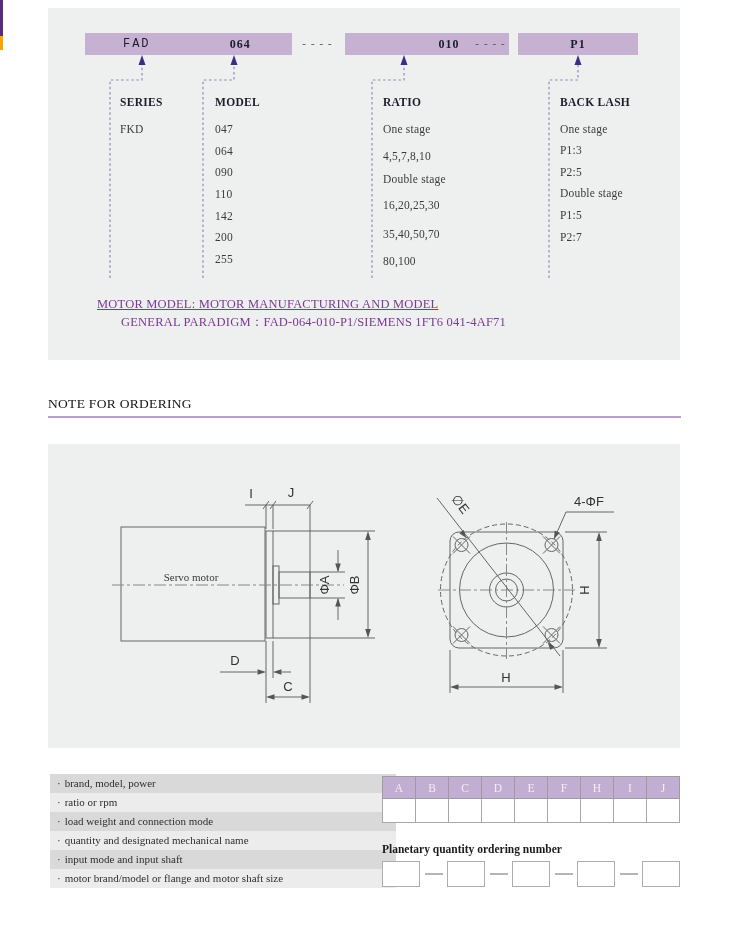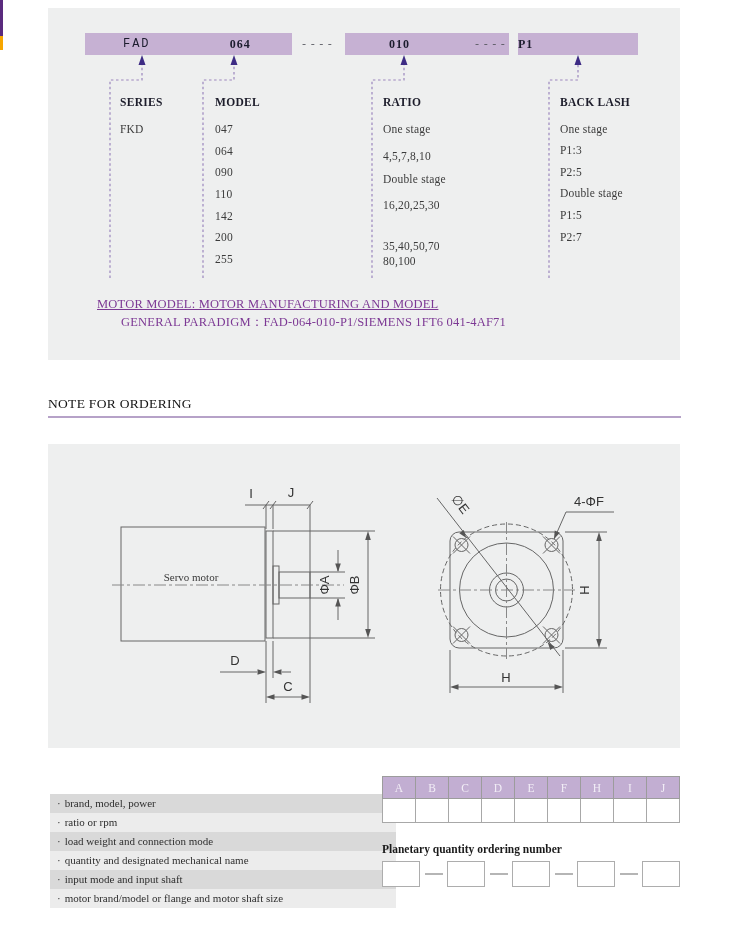--- a/index.html
+++ b/index.html
@@ -13,21 +13,21 @@
   #bar-orange{left:0;top:36px;width:3px;height:14px;background:#f7a600;}
 
   
   .panel{background:#eeefef;}
   #panel1{left:48px;top:8px;width:632px;height:352px;}
   #panel2{left:48px;top:444px;width:632px;height:304px;}
 
   
   .code-box{
     position:absolute;height:22px;background:#c6b1d3;
-    display:flex;align-items:center;justify-content:flex-start;
+    display:flex;align-items:center;justify-content:center;
     font-weight:bold;font-size:12px;color:#1c1c2e;letter-spacing:1px;
   }
   #code-box-1{left:37px;top:25px;width:207px;}
   #code-box-1 span{flex:1;text-align:center;}
   #code-box-1 .mono{font-family:"Liberation Mono", monospace;font-weight:500;letter-spacing:2px;}
   #code-box-2{left:297px;top:25px;width:120px;padding-left:44px;}
   #code-box-3{left:470px;top:25px;width:120px;}
   .dash-sep{
     position:absolute;top:25px;height:22px;width:50px;
     display:flex;align-items:center;justify-content:center;
@@ -41,21 +41,21 @@
   .motor-line{position:absolute;left:49px;font-size:12.5px;color:#7c3894;letter-spacing:.2px;white-space:nowrap;}
   #motor-line-1{top:289px;text-decoration:underline;} #motor-line-2{top:306px;margin-left:24px;}
 
   
   #note-heading{
     left:48px;top:396px;width:633px;font-weight:normal;font-size:13.5px;color:#141414;
     letter-spacing:.3px;padding-bottom:4px;border-bottom:2px solid #b6a2c8;
   }
 
   
-  #notes-list{left:50px;top:794px;width:346px;}
+  #notes-list{left:50px;top:774px;width:346px;}
   .note-row{height:19px;line-height:19px;font-size:11px;color:#2e2e2e;padding-left:7px;box-sizing:border-box;white-space:nowrap;}
   .note-row:nth-child(odd){background:#d9d9d9;}
   .note-row:nth-child(even){background:#ececec;}
   .note-row .bullet{margin-right:4px;}
 
   
   #dim-table-wrap{left:382px;top:776px;width:298px;}
   table{border-collapse:collapse;width:298px;table-layout:fixed;}
   th{background:#c2aed2;color:#f2eef6;font-weight:normal;font-size:11.5px;height:19px;border:1px solid #9c9c9c;text-align:center;}
   td{background:#ffffff;height:21px;border:1px solid #a8a8a8;}
@@ -114,21 +114,21 @@
   <div class="cval" style="left:167px;top:158px">090</div>
   <div class="cval" style="left:167px;top:180px">110</div>
   <div class="cval" style="left:167px;top:202px">142</div>
   <div class="cval" style="left:167px;top:223px">200</div>
   <div class="cval" style="left:167px;top:245px">255</div>
 
   <div class="cval" style="left:335px;top:115px">One stage</div>
   <div class="cval" style="left:335px;top:142px">4,5,7,8,10</div>
   <div class="cval" style="left:335px;top:165px">Double stage</div>
   <div class="cval" style="left:335px;top:191px">16,20,25,30</div>
-  <div class="cval" style="left:335px;top:232px">35,40,50,70</div>
+  <div class="cval" style="left:335px;top:220px">35,40,50,70</div>
   <div class="cval" style="left:335px;top:247px">80,100</div>
 
   <div class="cval" style="left:512px;top:115px">One stage</div>
   <div class="cval" style="left:512px;top:136px">P1:3</div>
   <div class="cval" style="left:512px;top:158px">P2:5</div>
   <div class="cval" style="left:512px;top:179px">Double stage</div>
   <div class="cval" style="left:512px;top:201px">P1:5</div>
   <div class="cval" style="left:512px;top:223px">P2:7</div>
 
   <div id="motor-line-1" class="motor-line">MOTOR MODEL: MOTOR MANUFACTURING AND MODEL</div>

